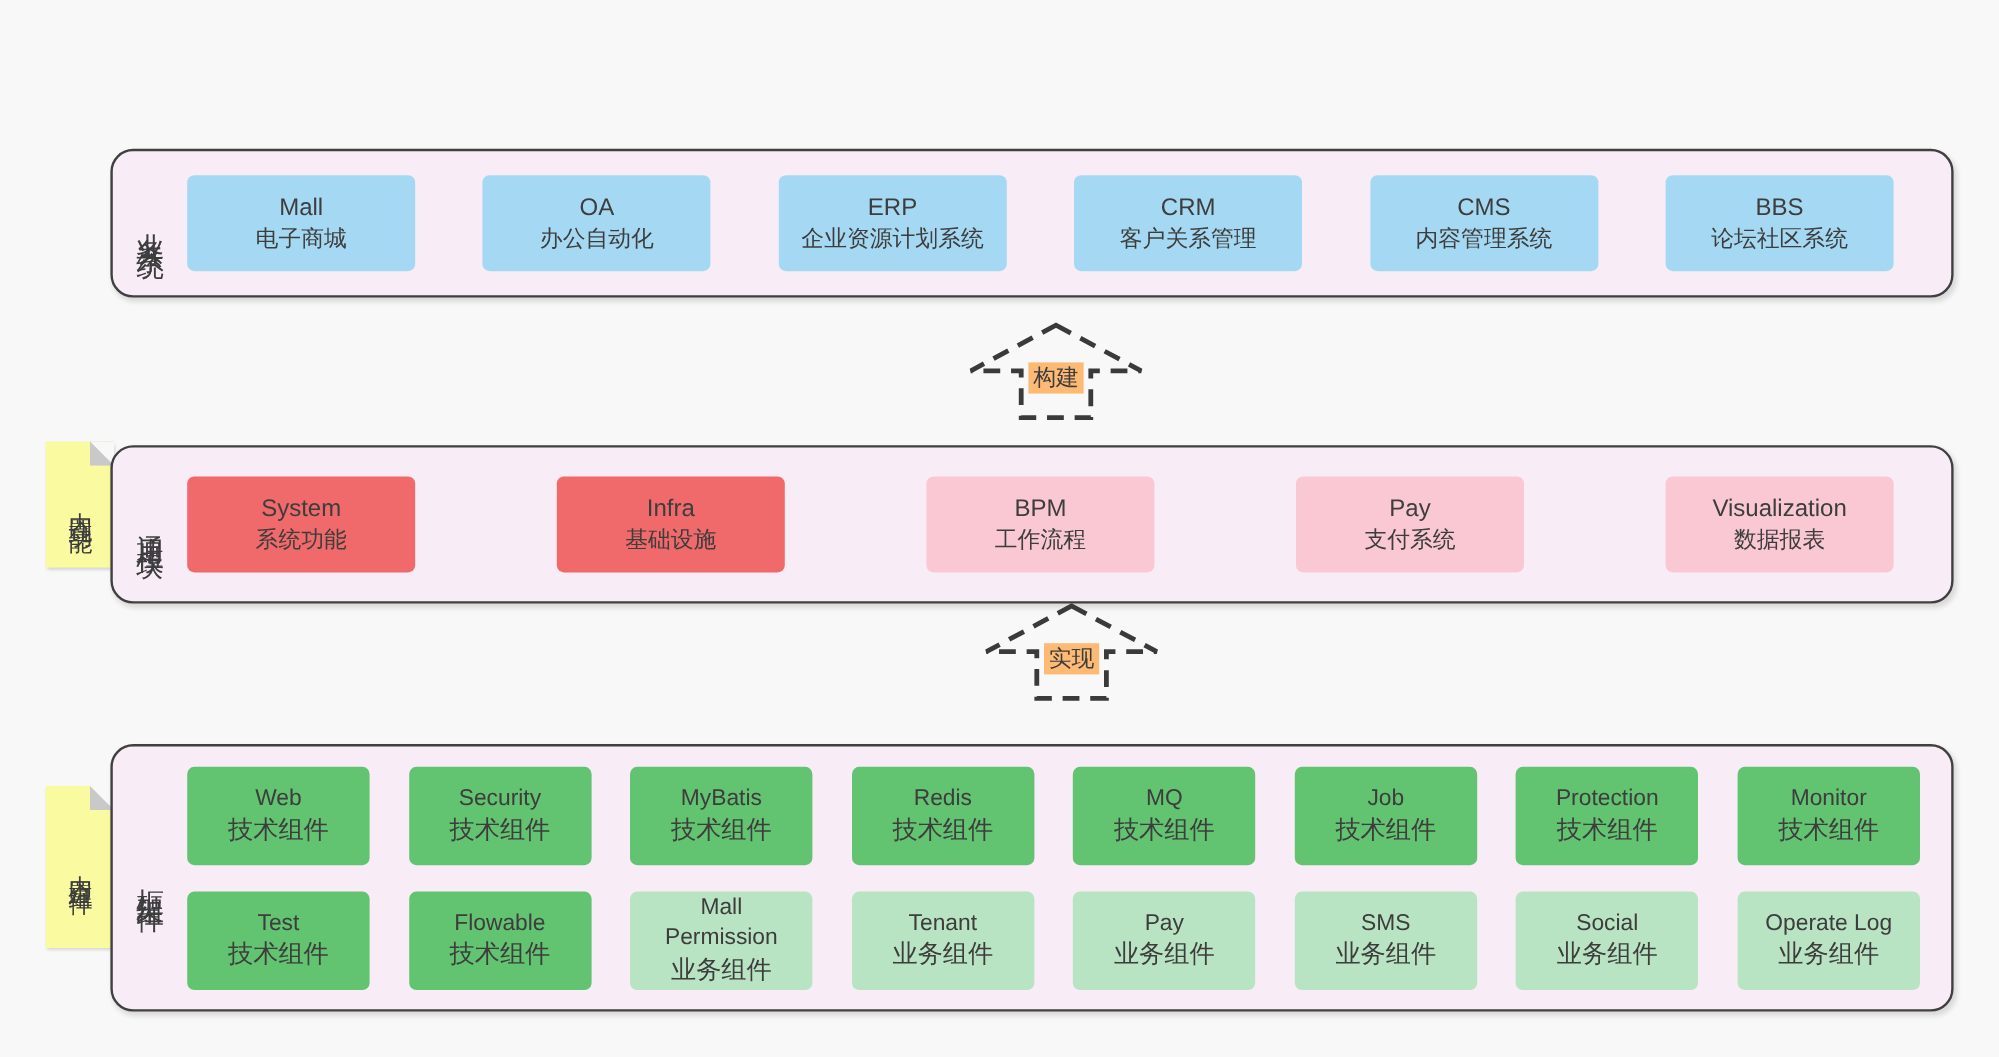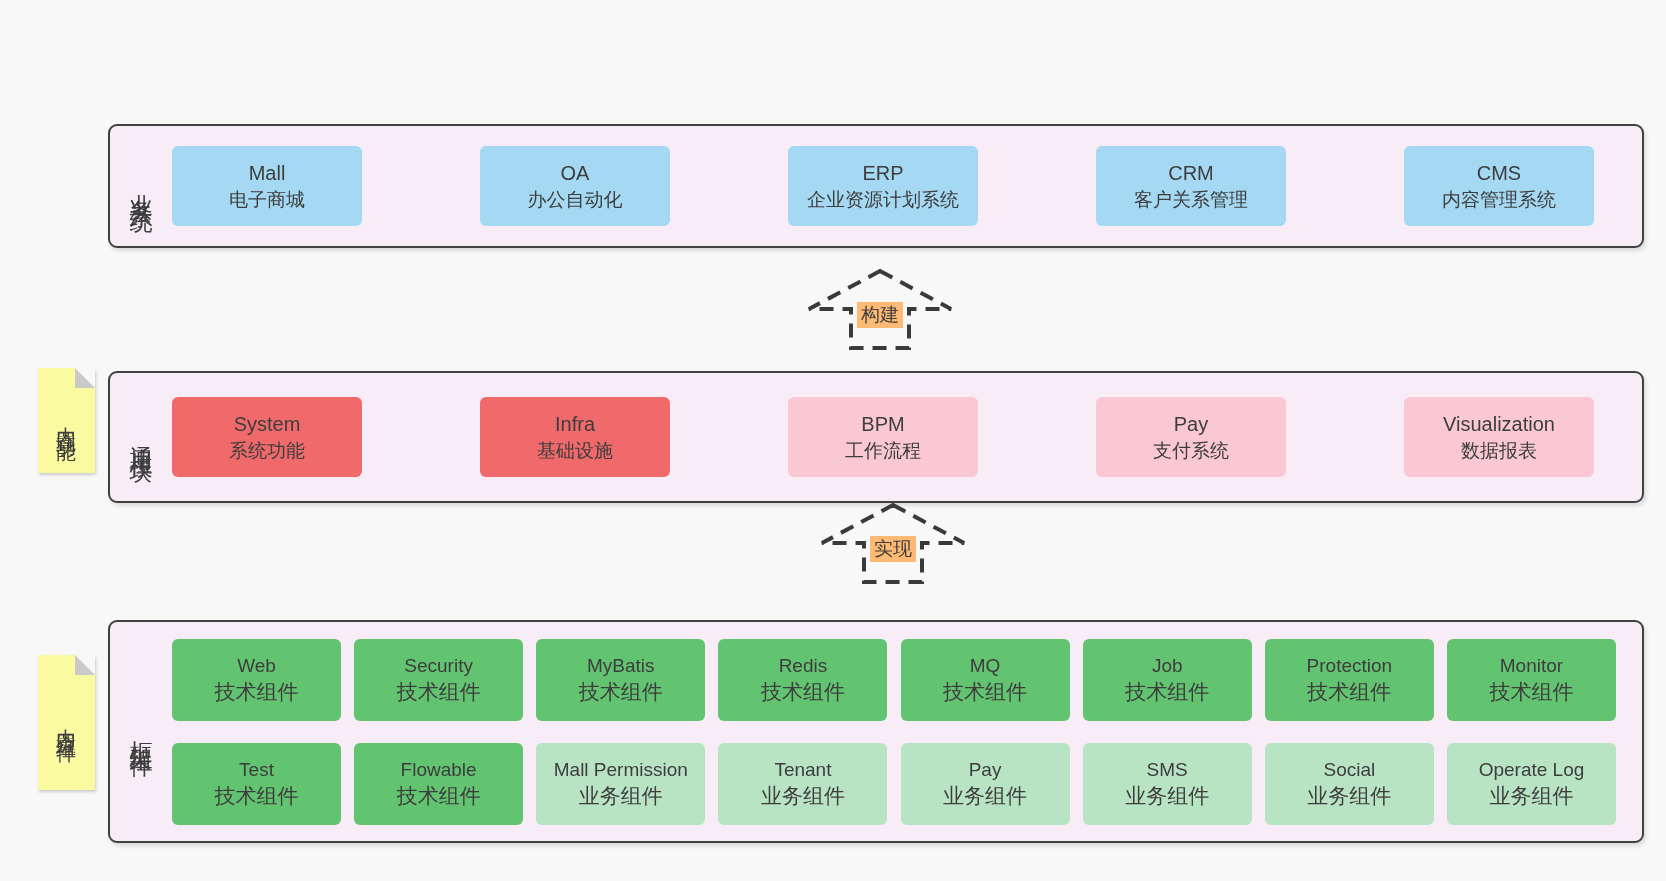--- a/index.html
+++ b/index.html
@@ -1,22 +1,22 @@
 <!DOCTYPE html>
 <html><head>
 <meta charset="utf-8">
 <style>
   * { margin:0; padding:0; box-sizing:border-box; }
   html,body { width:1666px; height:881px; }
   body { font-family:"Liberation Sans", sans-serif; color:#3d3d3d; }
   .page { position:relative; width:1666px; height:881px; background:#f8f8f8; overflow:hidden; }
 
   .layer {
-    position:absolute; left:108px; width:1536px;
-    background:#f8edf6; border:2px solid #404040; border-radius:9px;
+    position:absolute; left:92px; width:1536px;
+    background:#f8edf6; border:2px solid #404040; border-radius:19px;
     box-shadow:2px 3px 4px rgba(0,0,0,0.12);
     display:flex; align-items:center; z-index:2;
   }
   #layer-business   { top:124px; height:124px; }
   #layer-modules    { top:371px; height:132px; }
   #layer-components { top:620px; height:223px; }
 
   .layer-label { flex:0 0 62px; display:flex; justify-content:center; align-items:center; }
   .vtext {
     writing-mode:vertical-lr; text-orientation:upright;
@@ -31,21 +31,21 @@
   }
   .box .sub { font-size:19px; }
   .blue        { background:#a5d9f3; }
   .red         { background:#f0696b; }
   .pink        { background:#f9c8d3; }
   .green       { background:#62c370; }
   .green-light { background:#b9e4c3; }
 
   .grid { flex:1; display:flex; flex-direction:column; gap:22px; padding-right:26px; }
   .grid-row { display:flex; justify-content:space-between; }
-  .box.small { width:169px; height:82px; font-size:19px; line-height:1.3; padding:0 10px; }
+  .box.small { width:152px; height:82px; font-size:19px; line-height:1.3; padding:0 10px; }
   .box.small .sub { font-size:21px; }
 
   .sticky-note {
     position:absolute; width:57px; background:#fafaa1; z-index:1;
     display:flex; align-items:center; justify-content:center;
     box-shadow:1px 2px 3px rgba(0,0,0,0.18);
   }
   #sticky-modules    { left:38px; top:368px; height:105px; }
   #sticky-components { left:38px; top:655px; height:135px; }
   .sticky-note::before {
@@ -94,20 +94,24 @@
         <div class="sub">企业资源计划系统</div>
       </div>
       <div class="box blue">
         <div class="title">CRM</div>
         <div class="sub">客户关系管理</div>
       </div>
       <div class="box blue">
         <div class="title">CMS</div>
         <div class="sub">内容管理系统</div>
       </div>
+      <div class="box blue">
+        <div class="title">BBS</div>
+        <div class="sub">论坛社区系统</div>
+      </div>
     </div>
   </section>
 
   <div class="arrow" id="arrow-build">
     <svg width="150" height="86" viewBox="0 0 150 86">
       <polygon points="75,5 146,43 104,43 104,82 46,82 46,43 4,43" fill="none" stroke="#3a3a3a" stroke-width="4" stroke-dasharray="14 9"></polygon>
     </svg>
     <span class="arrow-label">构建</span>
   </div>
 

